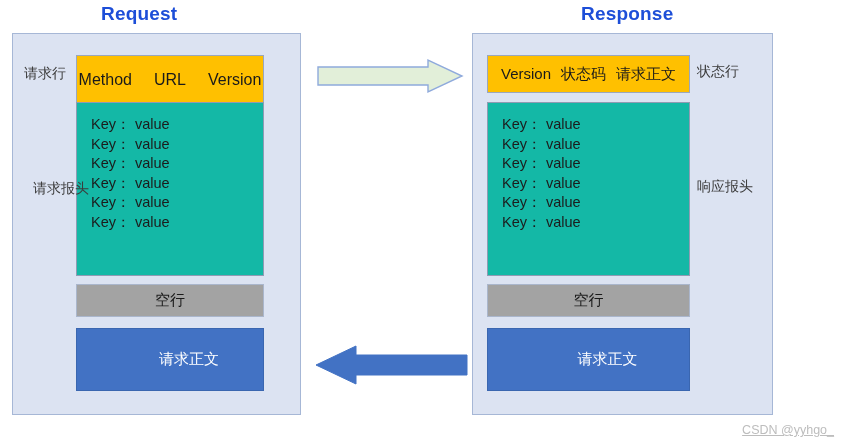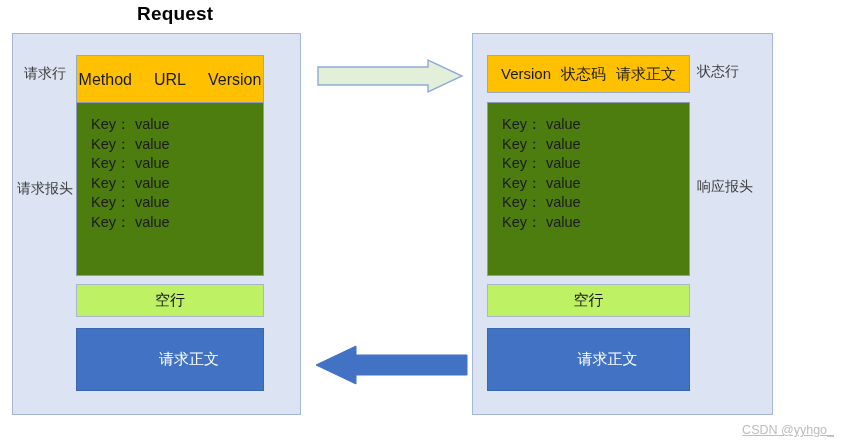--- a/index.html
+++ b/index.html
@@ -18,24 +18,23 @@
   .diagram {
     position: absolute;
     inset: 0;
   }
 
   
   .section-title {
     position: absolute;
     font-size: 19px;
     font-weight: bold;
-    color: #000000;
+    color: #1d4ed8;
     letter-spacing: 0.2px;
     white-space: nowrap;
-    margin-left: 36px;
   }
   #title-request  { left: 101px; top: 3px; }
   #title-response { left: 581px; top: 3px; }
 
   
   .panel {
     position: absolute;
     background: #dce3f2;
     border: 1px solid #a6b7d6;
     box-sizing: border-box;
@@ -50,27 +49,27 @@
     display: flex;
     align-items: center;
     justify-content: center;
   }
 
   .block-start-line {
     background: #ffc000;
     border: 1px solid #9aa7bd;
   }
   .block-headers {
-    background: #4d7c0f;
+    background: #14b8a6;
     border: 1px solid #8f9bb3;
     align-items: flex-start;
     justify-content: flex-start;
   }
   .block-blank {
-    background: #bef264;
+    background: #a3a3a3;
     border: 1px solid #aab6cc;
   }
   .block-body {
     background: #4272c4;
     border: 1px solid #3a66b0;
     padding-left: 38px;
   }
 
   
   #req-start-line { left: 76px; top: 55px;  width: 188px; height: 49px; }
@@ -120,21 +119,21 @@
   }
 
   
   .annotation {
     position: absolute;
     font-size: 14px;
     color: #3b3b3b;
     white-space: nowrap;
   }
   #anno-request-line    { left: 24px;  top: 65px; font-family: Liberation Serif, serif; }
-  #anno-request-headers { left: 17px;  top: 180px; }
+  #anno-request-headers { left: 33px;  top: 180px; }
   #anno-status-line     { left: 697px; top: 63px; }
   #anno-response-headers{ left: 697px; top: 178px; font-family: Liberation Serif, serif; }
 
   
   .arrow { position: absolute; }
   #arrow-request  { left: 316px; top: 58px;  width: 148px; height: 36px; }
   #arrow-response { left: 312px; top: 342px; width: 158px; height: 46px; }
 
   
   #watermark {
@@ -146,20 +145,21 @@
     white-space: nowrap;
     text-decoration: underline;
   }
 </style>
 </head>
 <body>
 
 <div class="diagram">
 
   <div class="section-title" id="title-request">Request</div>
+  <div class="section-title" id="title-response">Response</div>
 
   <div class="panel" id="panel-request"></div>
 
   <div class="block block-start-line" id="req-start-line">
     <div class="start-line-text">
       <span>Method</span>
       <span>URL</span>
       <span>Version</span>
     </div>
   </div>

